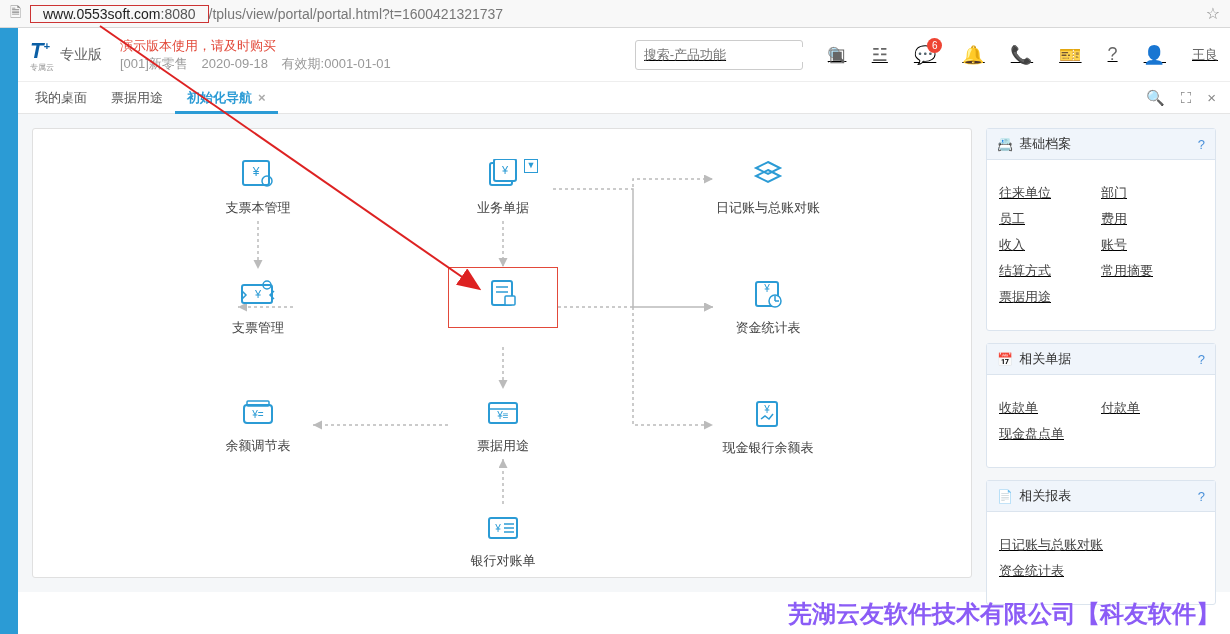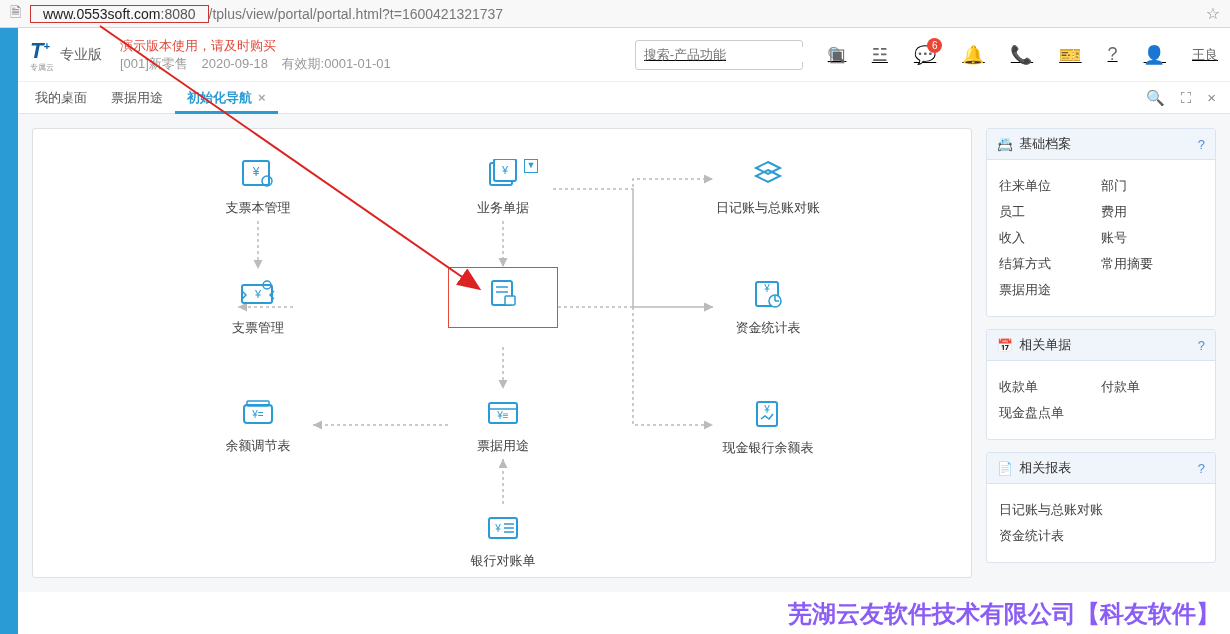--- a/index.html
+++ b/index.html
@@ -31,21 +31,21 @@
 .tab.active { color: #2b9bd5; border-bottom: 3px solid #2b9bd5; font-weight: bold; }
 .tab .tclose { margin-left: 6px; color: #aaa; }
 .tabbar .tact { margin-left: auto; display: flex; gap: 16px; padding-right: 14px; color: #888; font-size: 15px; }
 .main { position: absolute; left: 18px; right: 0; top: 114px; bottom: 42px; display: flex; background: #f5f7f9; padding: 14px; gap: 14px; }
 .flow-area { flex: 1; background: #fff; border: 1px solid #e0e0e0; border-radius: 3px; position: relative; overflow: hidden; }
 .side-area { width: 230px; display: flex; flex-direction: column; gap: 12px; }
 .panel { background: #fff; border: 1px solid #dbe4ee; border-radius: 3px; }
 .panel-head { background: #f0f5fb; border-bottom: 1px solid #dbe4ee; padding: 6px 10px; font-size: 13px; color: #333; display: flex; align-items: center; }
 .panel-head .phicon { color: #6a9; margin-right: 6px; }
 .panel-head .help { margin-left: auto; color: #4a90d9; cursor: pointer; }
-.panel-body { padding: 13px 12px; display: flex; flex-wrap: wrap; }
+.panel-body { padding: 20px 12px; display: flex; flex-wrap: wrap; text-decoration: underline; }
 .panel-body a { display: inline-block; width: 50%; color: #444; text-decoration: none; padding: 4px 0; font-size: 13px; cursor: pointer; }
 .panel-body.single a { width: 100%; }
 .fnode { position: absolute; width: 110px; text-align: center; }
 .fnode .ficon { color: #2b9bd5; font-size: 30px; display: block; margin-bottom: 4px; }
 .fnode .flabel { font-size: 13px; color: #444; line-height: 1.3; }
 .fnode .badge2 { position: absolute; top: 0; right: 20px; width: 14px; height: 14px; border: 1px solid #2b9bd5; font-size: 9px; color: #2b9bd5; }
 .fnode.center-box .inner { border: 1px solid #e2493a; padding: 10px 4px 8px; }
 svg.flow-lines { position: absolute; left: 0; top: 0; width: 100%; height: 100%; pointer-events: none; }
 .arrow-line { stroke: #bbb; stroke-width: 1.5; stroke-dasharray: 3 3; marker-end: url(#arrh); fill: none; }
 .footer-water { position: absolute; bottom: 4px; right: 10px; font-size: 24px; font-weight: bold; color: #8b5cf6; font-family: Liberation Serif, serif; }

